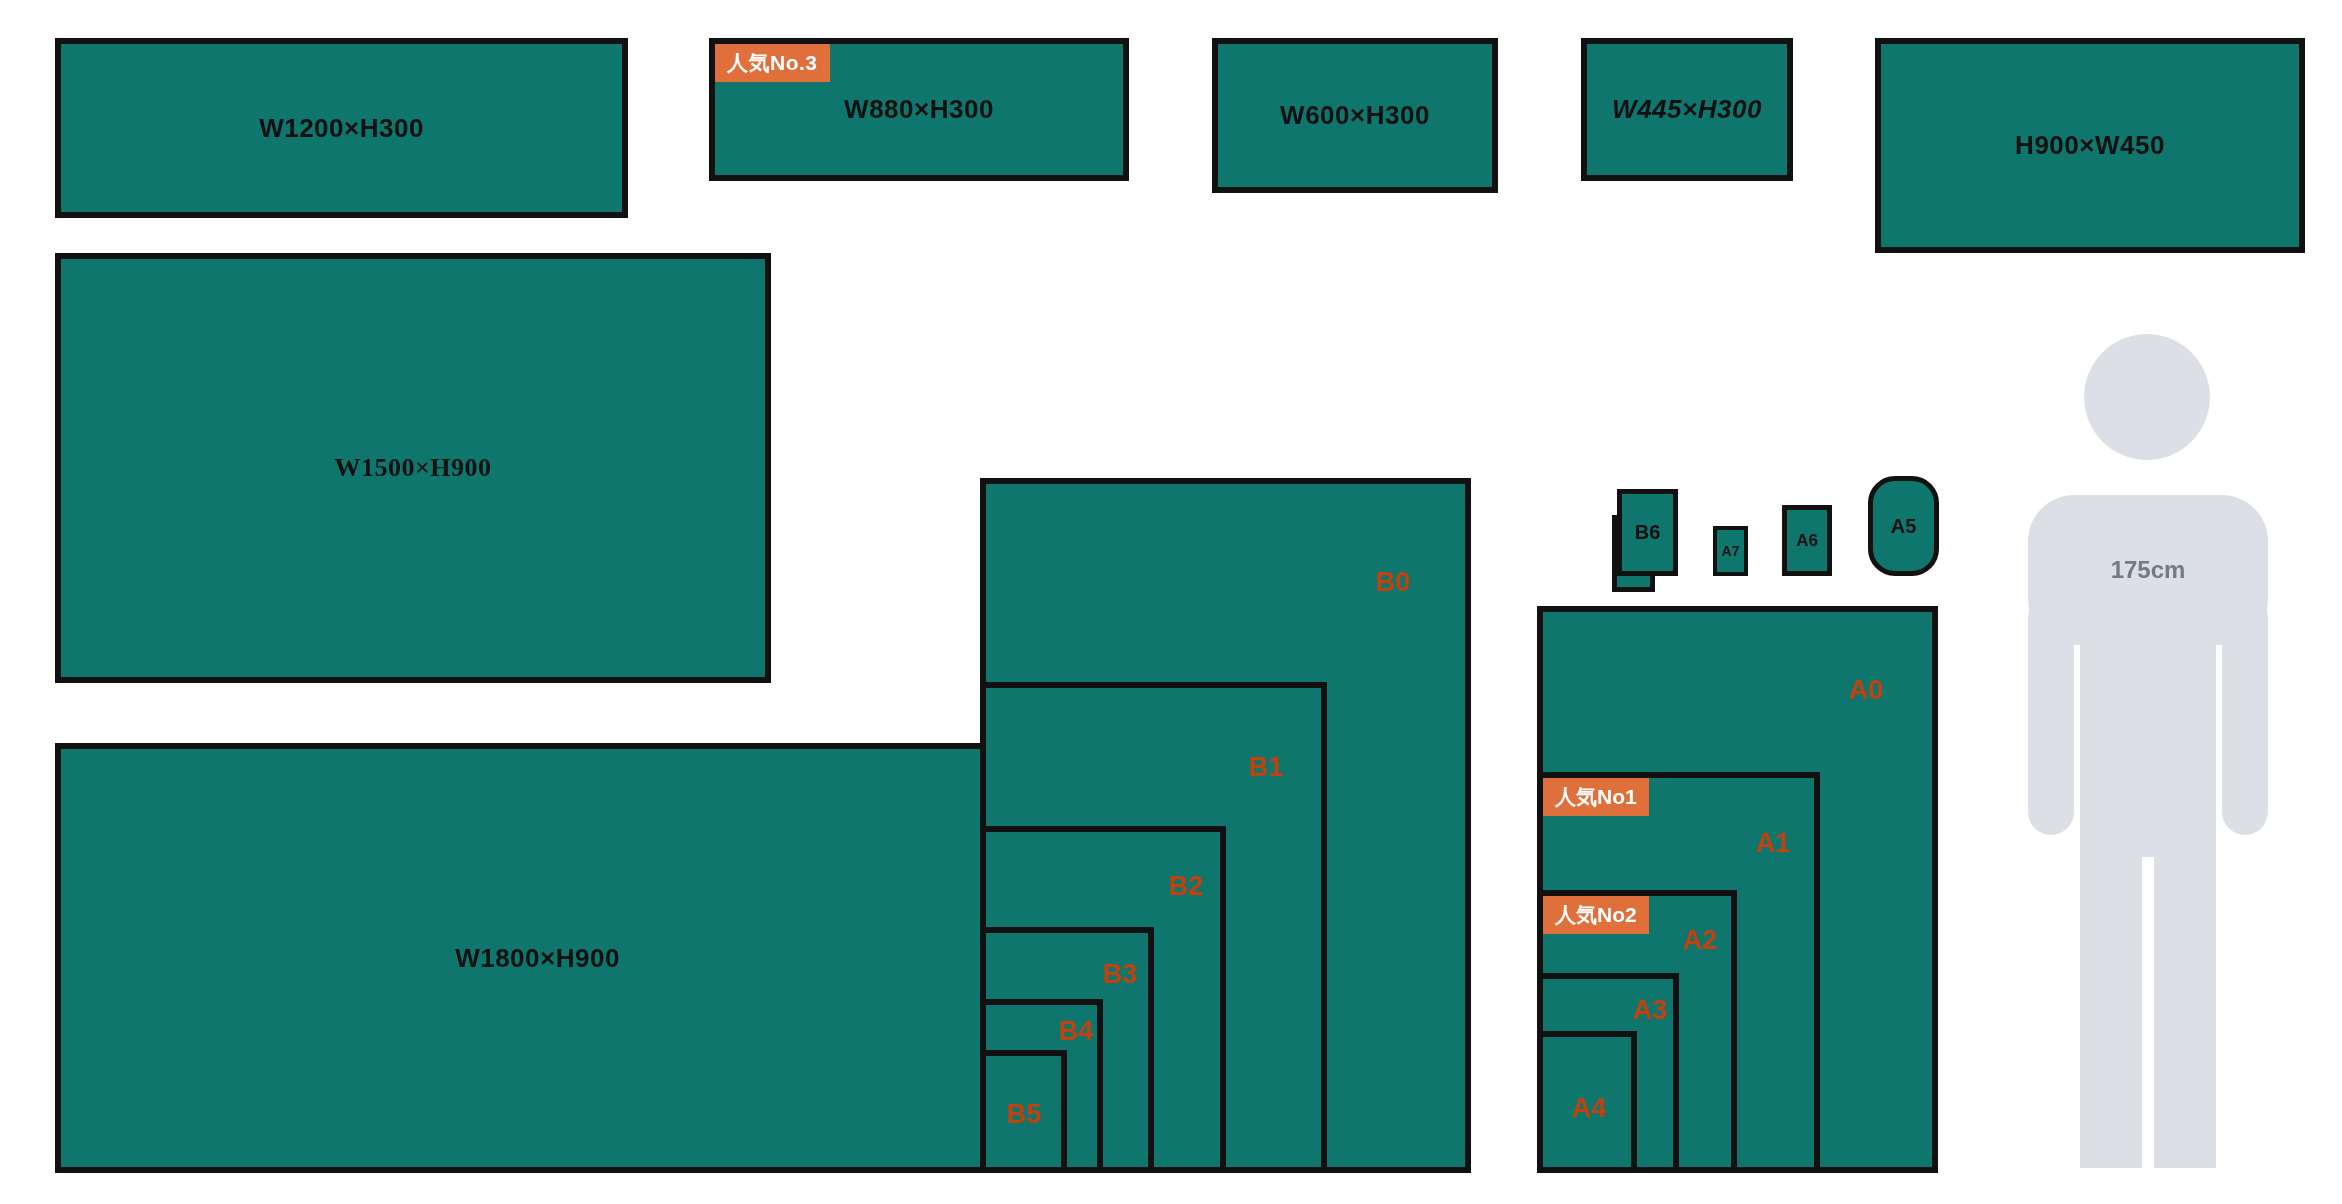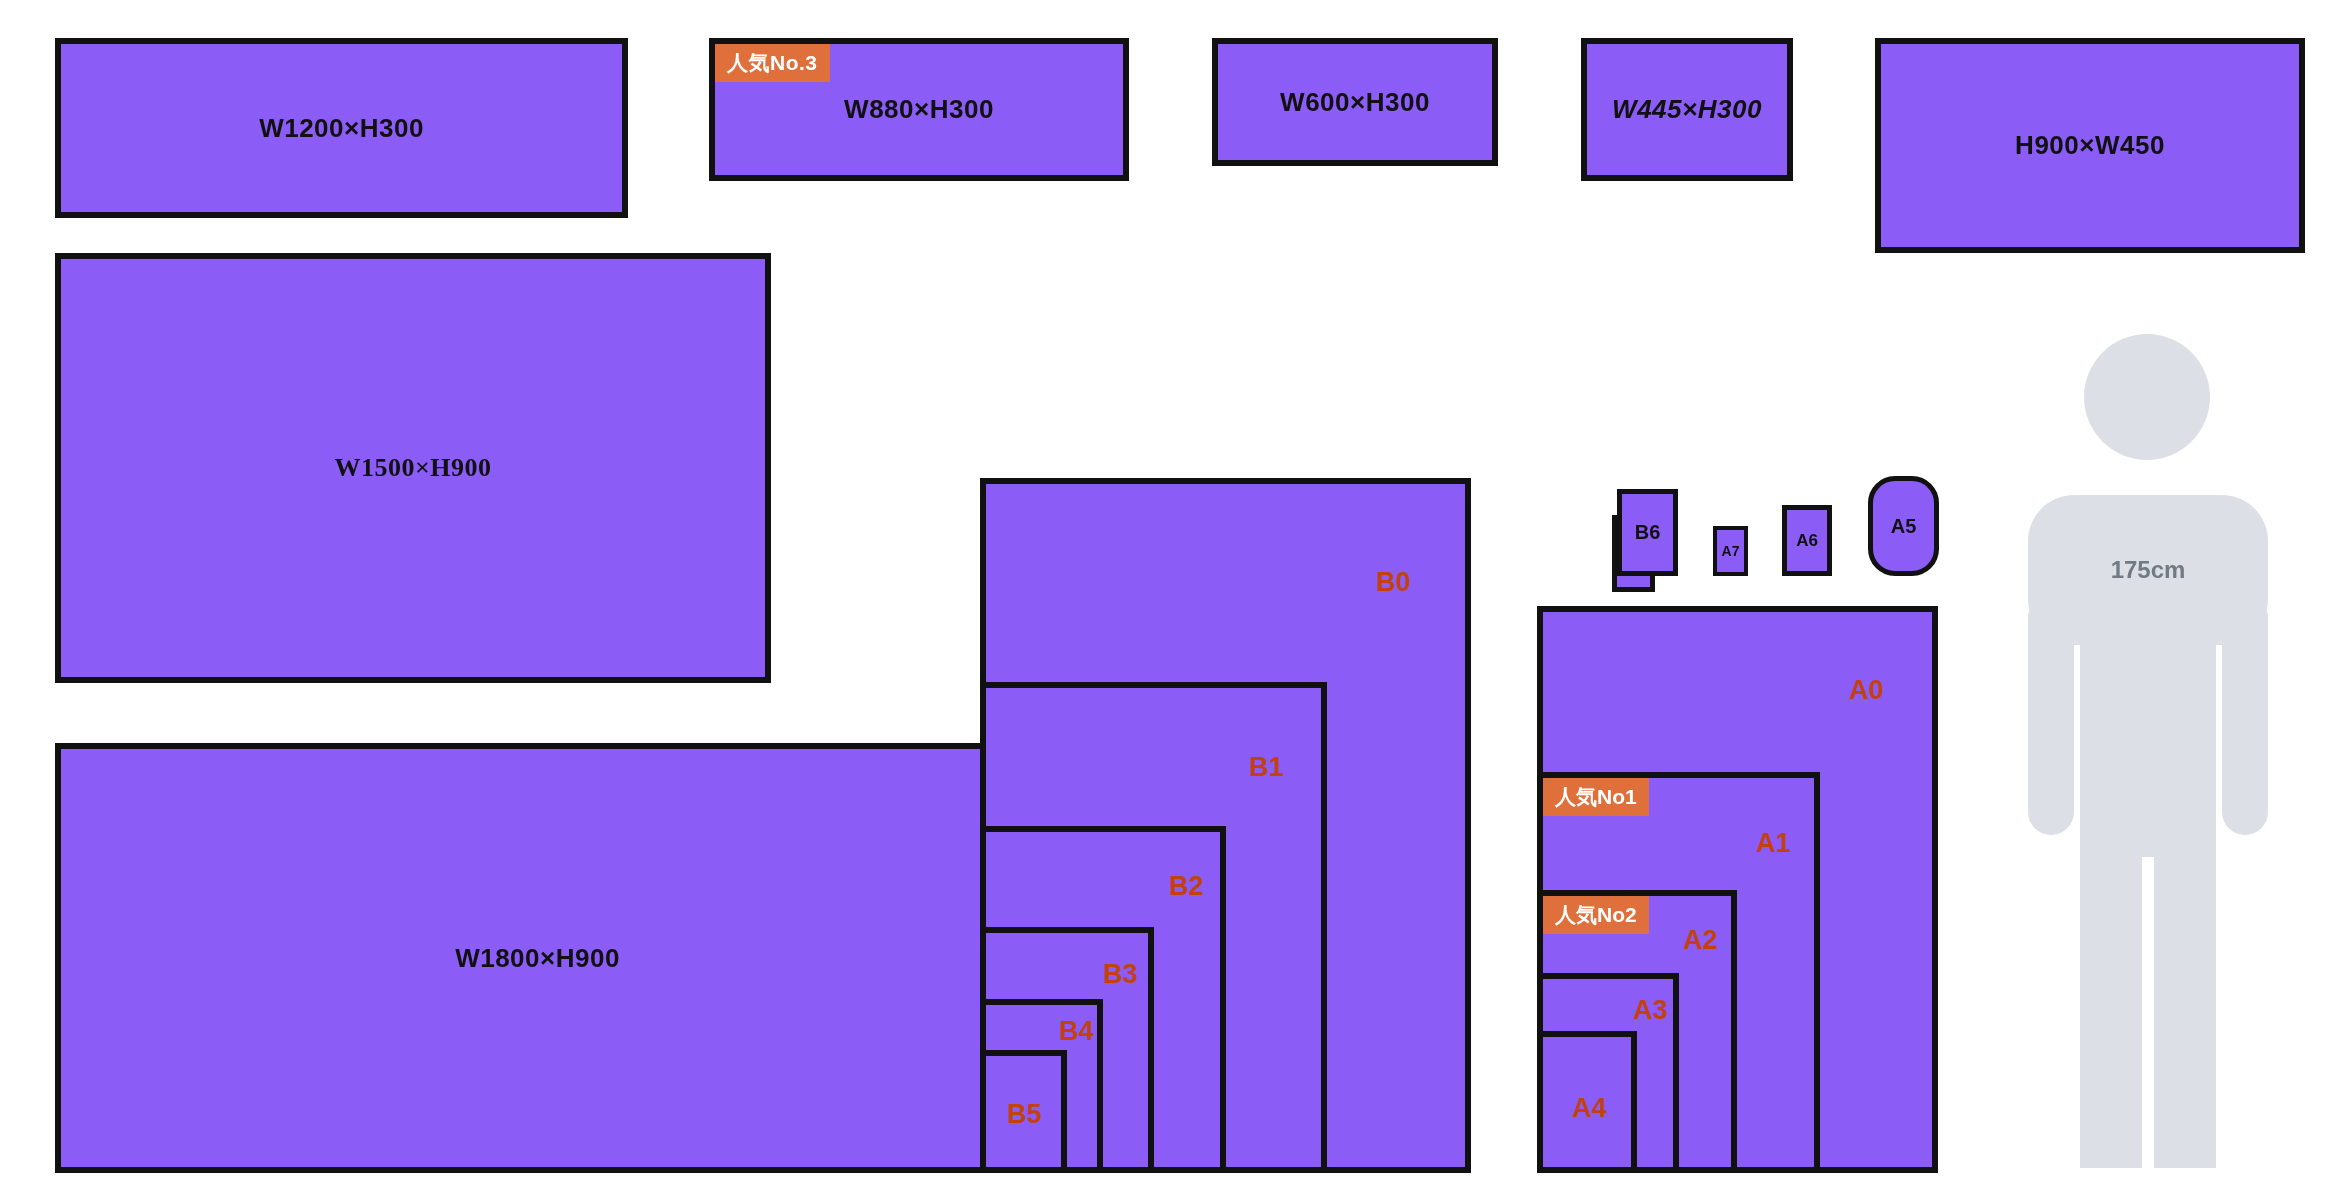--- a/index.html
+++ b/index.html
@@ -1,41 +1,41 @@
 <!DOCTYPE html>
 <html><head>
 <meta charset="utf-8">
 <style>
   html,body{margin:0;padding:0;background:#ffffff;}
   #canvas{
     position:relative;width:2342px;height:1204px;background:#ffffff;overflow:hidden;
     font-family:"Liberation Sans",sans-serif;color:#111111;
   }
   .box{
-    position:absolute;box-sizing:border-box;border:6px solid #111111;background:#8b5cf6;
+    position:absolute;box-sizing:border-box;border:6px solid #111111;background:#0f766e;
   }
   .banner{
     display:flex;align-items:center;justify-content:center;
     font-weight:bold;font-size:26px;letter-spacing:0.5px;
   }
   .small-box{
     border-width:5px;display:flex;align-items:center;justify-content:center;font-weight:bold;
   }
   .pos-label{
     position:absolute;transform:translate(-50%,-50%);font-weight:bold;font-size:27px;
     white-space:nowrap;color:#c2410c;
   }
   .badge{
     position:absolute;left:0;top:0;height:38px;line-height:38px;padding:0 12px;
     background:#E0703B;color:#ffffff;font-weight:bold;font-size:21px;white-space:nowrap;
   }
   
   #box-w1200{left:55px;top:38px;width:573px;height:180px;}
   #box-w880 {left:709px;top:38px;width:420px;height:143px;}
-  #box-w600 {left:1212px;top:38px;width:286px;height:128px;}
+  #box-w600 {left:1212px;top:38px;width:286px;height:155px;}
   #box-w445 {left:1581px;top:38px;width:212px;height:143px;font-style:italic;}
   #box-h900w450{left:1875px;top:38px;width:430px;height:215px;}
   
   #box-w1500{left:55px;top:253px;width:716px;height:430px;font-family:Liberation Serif, serif;}
   #box-w1800{left:55px;top:743px;width:965px;height:430px;}
   
   #box-b0{left:980px;top:478px;width:491px;height:695px;}
   #box-b1{left:980px;top:682px;width:347px;height:491px;}
   #box-b2{left:980px;top:826px;width:246px;height:347px;}
   #box-b3{left:980px;top:927px;width:174px;height:246px;}

